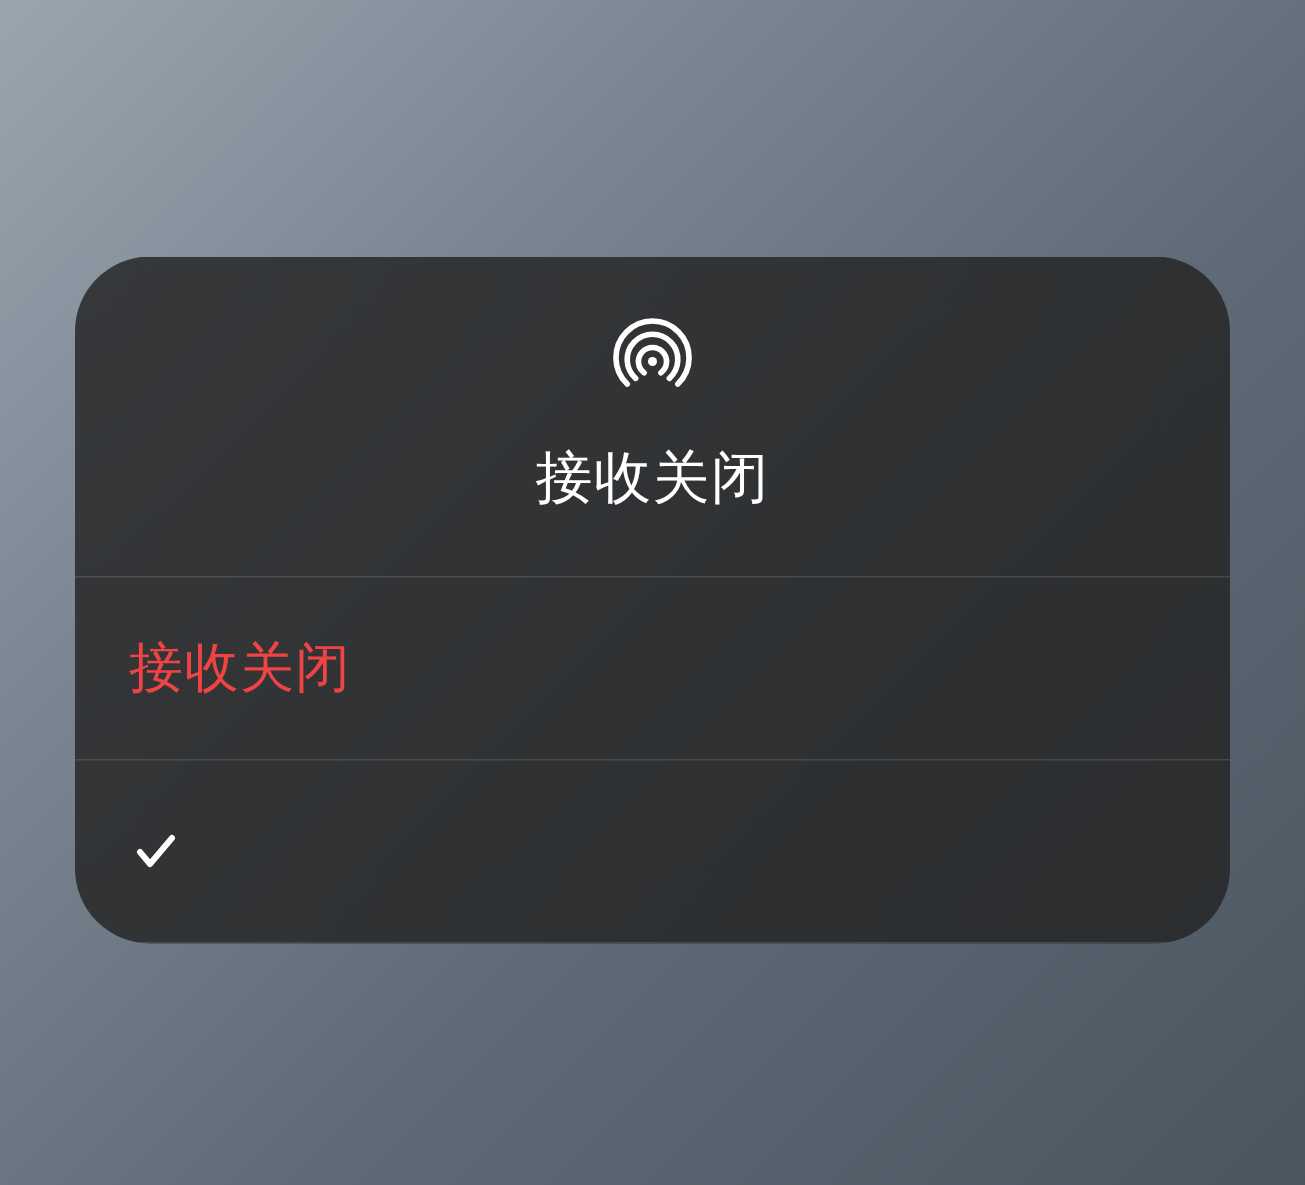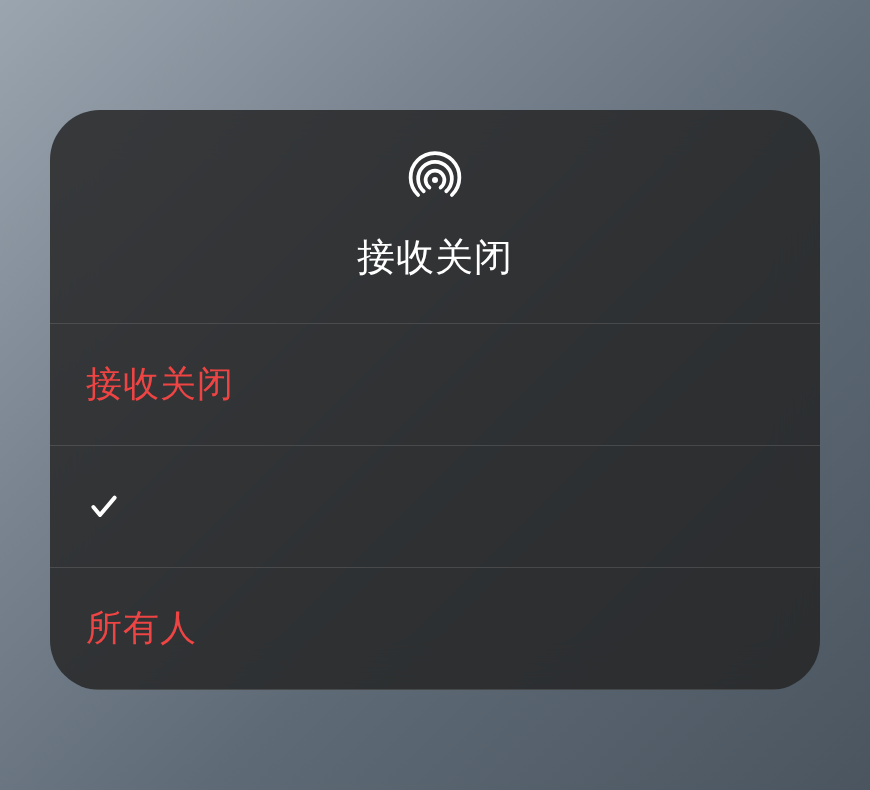--- a/index.html
+++ b/index.html
@@ -110,21 +110,13 @@
   </div>
 
   <div class="option">
     <span class="checkmark">
       <svg viewBox="0 0 24 24" fill="none" stroke="#ffffff" stroke-width="3" stroke-linecap="round" stroke-linejoin="round">
         <polyline points="4 12 9 18 20 5"></polyline>
       </svg>
     </span>
   </div>
 
-  <div class="option">
-    <span class="option-label">所有人</span>
-    <span class="checkmark hidden">
-      <svg viewBox="0 0 24 24" fill="none" stroke="#ffffff" stroke-width="3" stroke-linecap="round" stroke-linejoin="round">
-        <polyline points="4 12 9 18 20 5"></polyline>
-      </svg>
-    </span>
-  </div>
 </div>
 
 </body></html>

